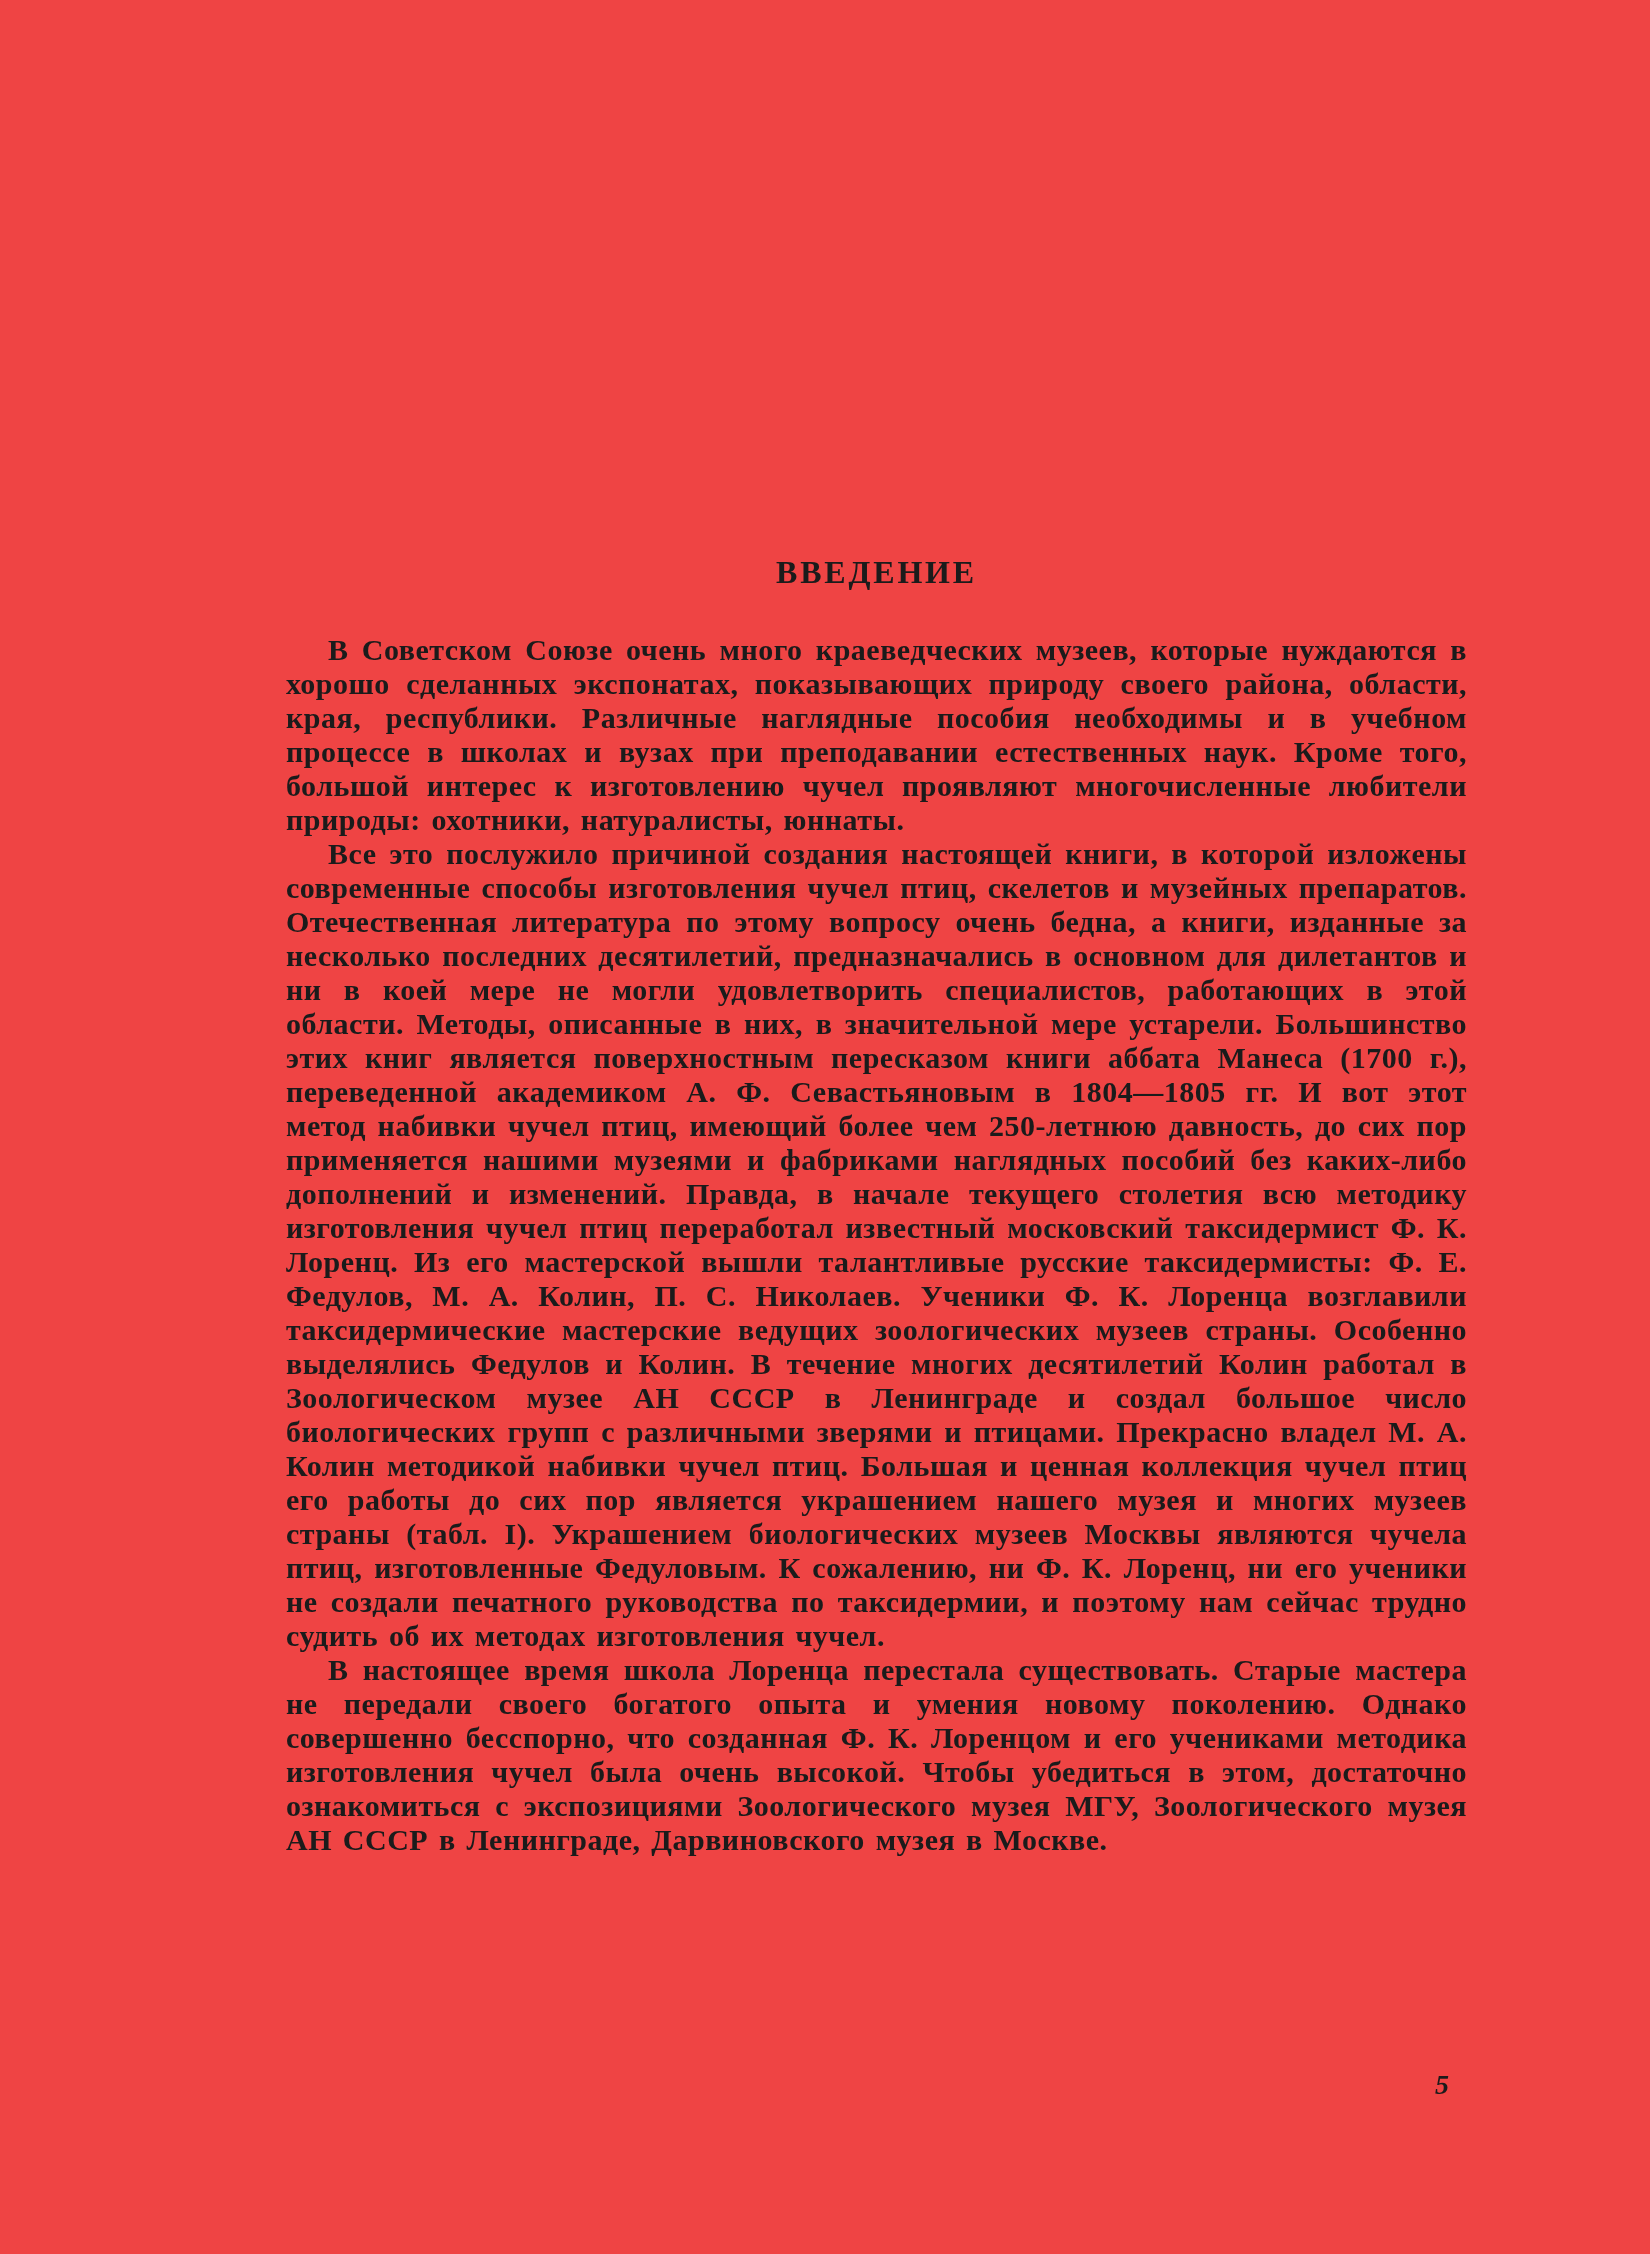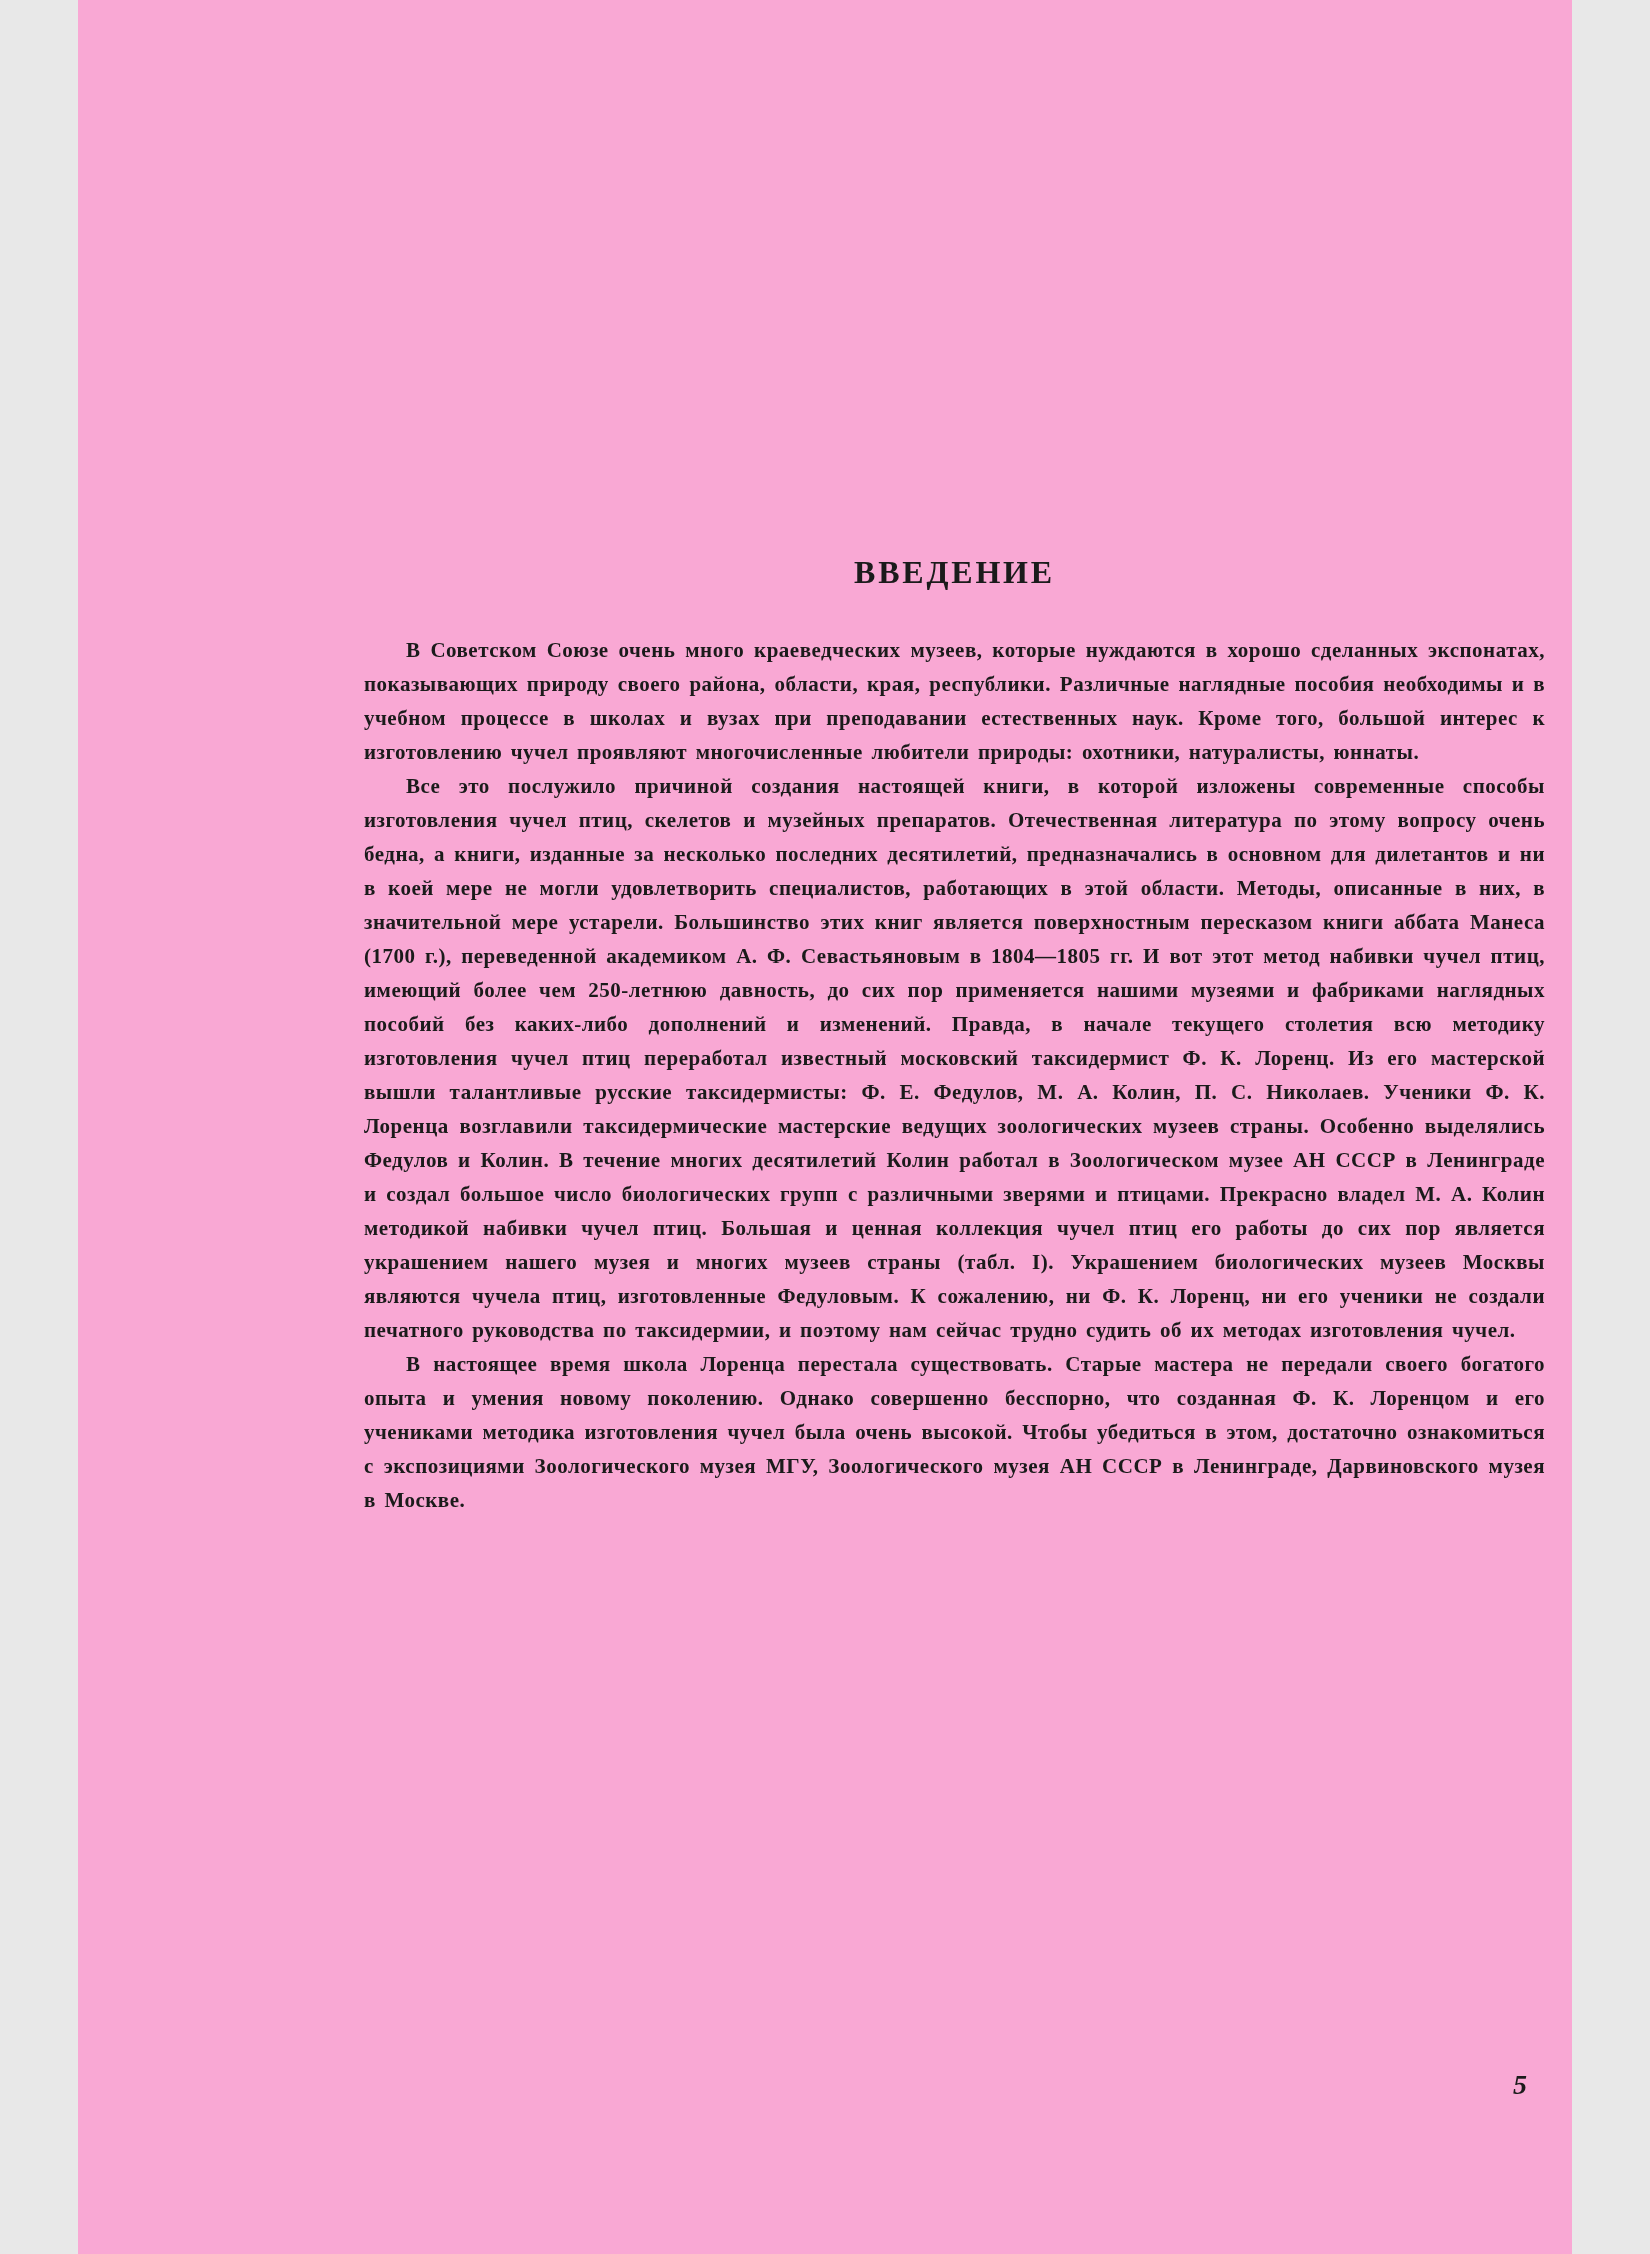--- a/index.html
+++ b/index.html
@@ -2,44 +2,44 @@
 <html lang="ru" style="font-size:15px"><head>
 <meta charset="utf-8">
 <style>
   html, body {
     margin: 0;
     padding: 0;
     background: #e8e8e8;
   }
   .page {
     position: relative;
-    width: 1494px;
+    width: 1650px;
     height: 2254px;
     margin: 0 auto;
-    background: #f9a8d4;
+    background: #ef4444;
     overflow: hidden;
     font-family: "Liberation Serif", "DejaVu Serif", serif;
     color: #1b1b1b;
   }
   .text-block {
     position: absolute;
     left: 286px;
     top: 554px;
     width: 1181px;
   }
   .section-title {
     margin: 0 0 42px 0;
     text-align: center;
     font-size: 32px;
     font-weight: bold;
     letter-spacing: 2.8px;
   }
   .para {
     margin: 0;
-    font-size: 21px;
+    font-size: 30px;
     line-height: 34px;
     font-weight: bold;
     text-align: justify;
     text-indent: 42px;
     letter-spacing: 0.5px;
     word-spacing: 2.8px;
     font-family: Liberation Serif, serif;
   }
   .page-number {
     position: absolute;

